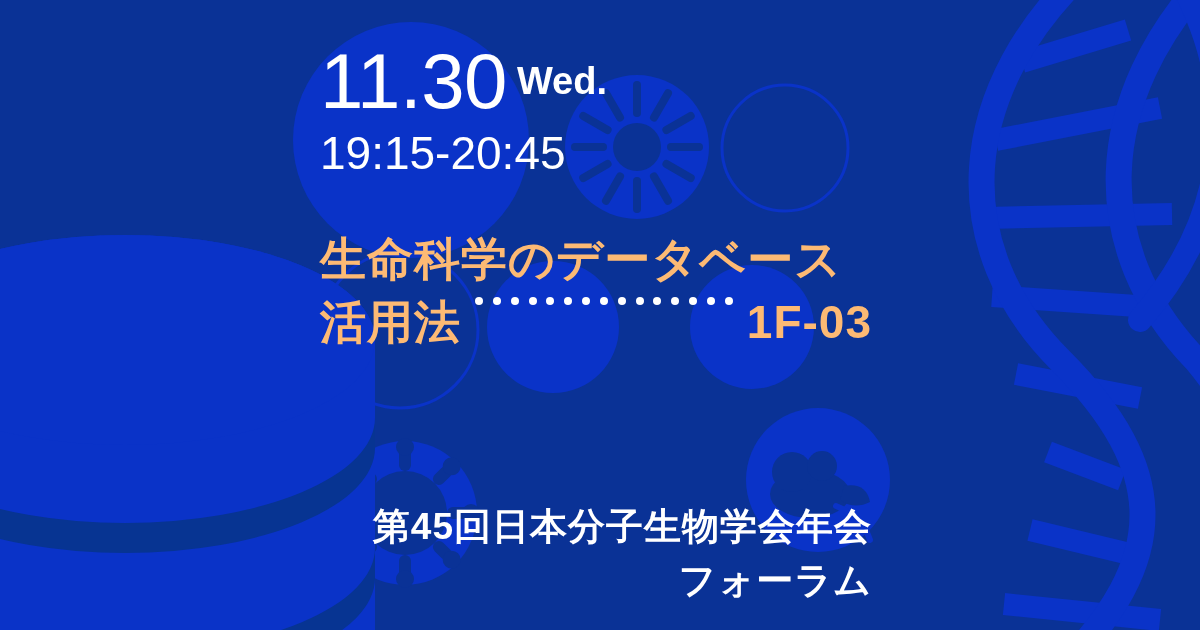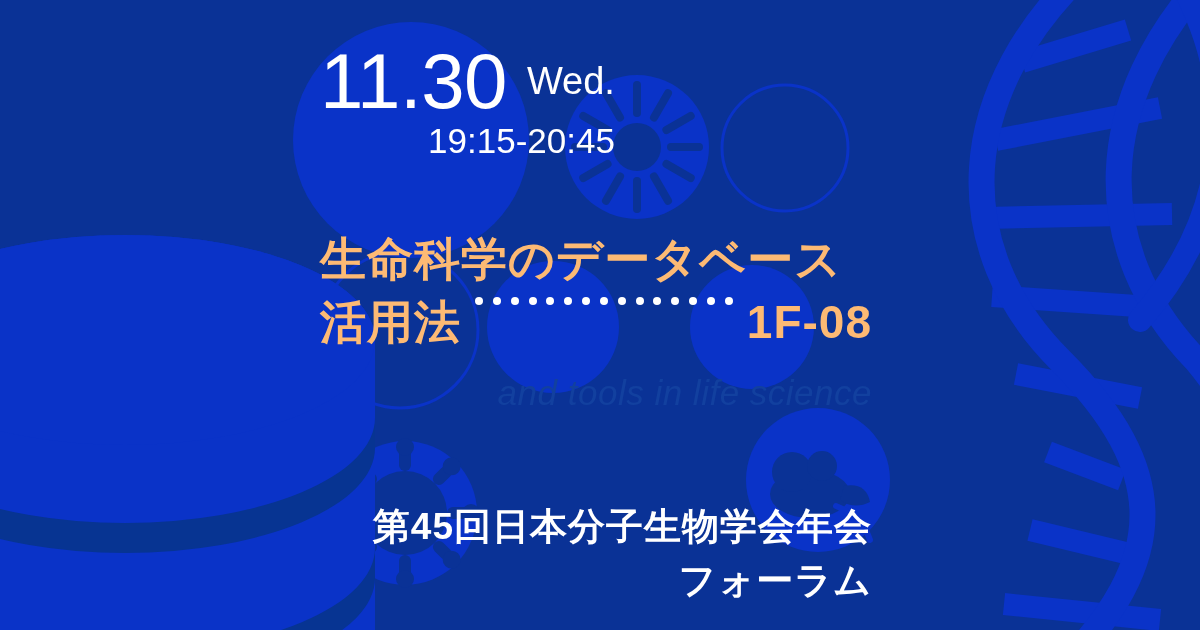--- a/index.html
+++ b/index.html
@@ -46,32 +46,32 @@
   .date-line1 { display:flex; align-items:center; }
   .date-big {
     font-size:78px;
     font-weight:400;
     color:#ffffff;
     line-height:1.0;
     letter-spacing:-0.5px;
   }
   .date-dow {
     font-size:38px;
-    font-weight:400;
+    font-weight:700;
     color:#ffffff;
-    margin-left:20px;
+    margin-left:10px;
     line-height:1.0;
   }
   .date-time {
-    font-size:35px;
+    font-size:46px;
     font-weight:400;
     color:#ffffff;
     line-height:1.2;
+    margin-top:6px;
     letter-spacing:0px;
-    text-align:right;
   }
 
   
   .title-block {
     position:absolute;
     left:0;
     top:228px;
     width:552px;
   }
   .title-line {
@@ -289,26 +289,25 @@
             <i></i>
             <i></i>
           <i></i>
             <i></i>
             <i></i>
             <i></i>
             <i></i>
             <i></i>
             <i></i>
         </span>
-        <span class="room-code">1F-08</span>
+        <span class="room-code">1F-03</span>
       </div>
     </div>
 
     <div class="sub-block">
-      <div class="sub-line">and tools in life science</div>
     </div>
 
     <div class="conf-block">
       <div class="conf-line">第45回日本分子生物学会年会</div>
       <div class="conf-line">フォーラム</div>
     </div>
 
   </div>
 </div>
 

